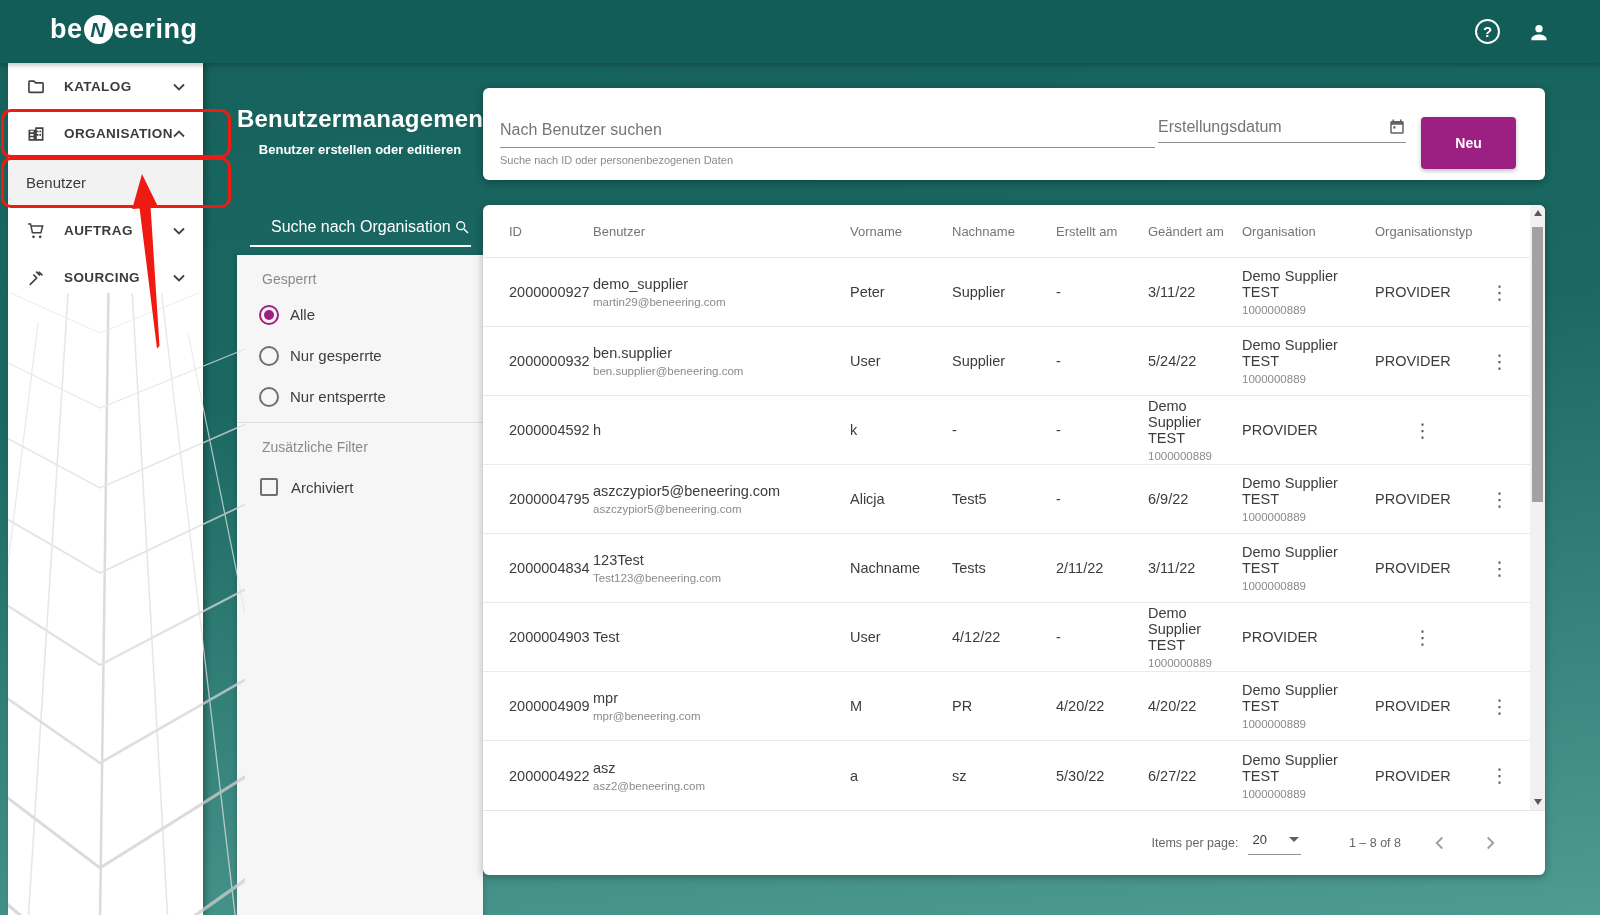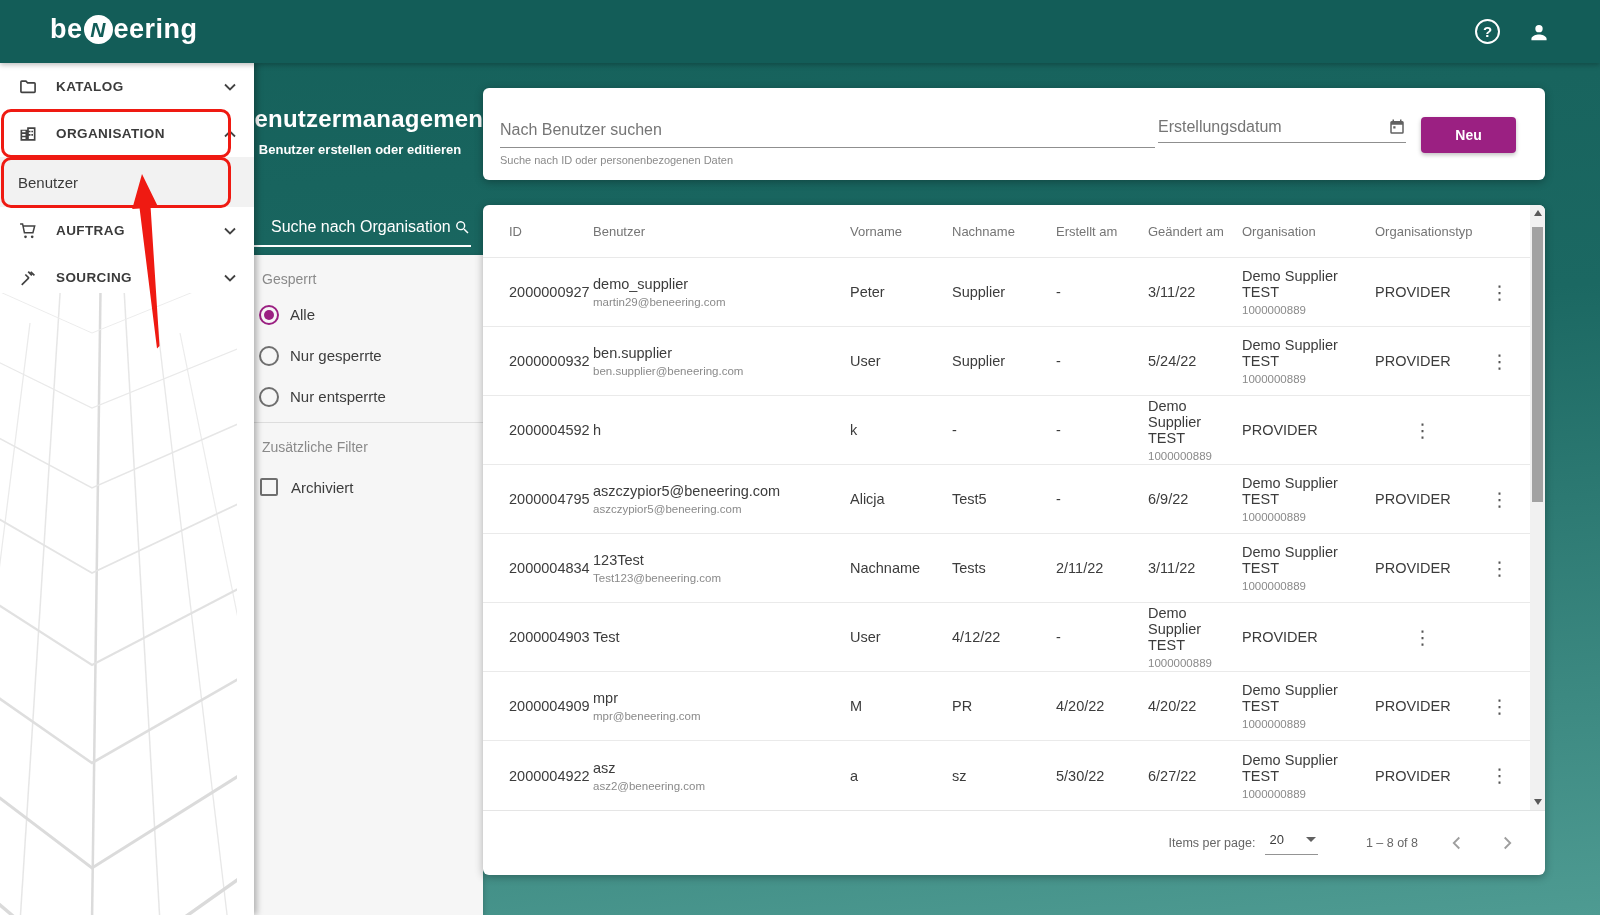--- a/index.html
+++ b/index.html
@@ -13,21 +13,21 @@
   .logo { position:absolute; left:50px; top:14px; color:#fff; font-size:27px; font-weight:600;
           letter-spacing:.5px; display:flex; align-items:center; }
   .logo .n-circle { display:inline-flex; width:29px; height:29px; border-radius:50%;
           background:#fff; color:#135D58; align-items:center; justify-content:center;
           font-style:italic; font-weight:bold; font-size:21px; margin:0 1px; }
   .top-icons { position:absolute; right:48px; top:0; height:63px; display:flex; align-items:center; gap:26px; }
   .help-circle { width:25px; height:25px; border:2px solid #fff; border-radius:50%; color:#fff;
           font-size:15px; font-weight:bold; display:flex; align-items:center; justify-content:center; cursor:pointer; }
 
   
-  .sidebar { position:absolute; left:0; top:63px; width:254px; bottom:0; background:#fff;
+  .sidebar { position:absolute; left:8px; top:63px; width:195px; bottom:0; background:#fff;
              box-shadow:3px 0 6px rgba(0,0,0,.28); z-index:4; }
   .watermark { position:absolute; left:0; top:230px; width:237px; height:630px; opacity:.75; }
   .nav { position:relative; z-index:2; }
   .nav-item { height:47px; display:flex; align-items:center; padding:0 18px; cursor:pointer;
               color:#3b3b3b; font-size:13.5px; font-weight:bold; letter-spacing:.4px; }
   .nav-item .ico { width:22px; height:22px; margin-right:16px; flex:0 0 22px; display:flex; align-items:center; }
   .nav-item .chev { margin-left:auto; }
   .nav-sub { height:50px; display:flex; align-items:center; padding:0 18px; font-size:15px;
              color:#3b3b3b; background:#f2f2f2; cursor:pointer; }
 
@@ -49,21 +49,21 @@
   .user-search { position:absolute; left:17px; top:30px; width:655px; }
   .user-search input { width:100%; border:none; outline:none; border-bottom:1px solid #8f8f8f;
                  font-family:inherit; font-size:16px; color:#3c3c3c; padding:3px 0 8px 0; background:transparent; }
   .user-search input::placeholder, .date-field input::placeholder { color:#757575; }
   .search-hint { position:absolute; left:17px; top:66px; font-size:11px; color:#8a8a8a; }
   .date-field { position:absolute; left:675px; top:30px; width:248px; display:flex; align-items:flex-end;
                 border-bottom:1px solid #8f8f8f; padding-bottom:6px; }
   .date-field input { flex:1; border:none; outline:none; font-family:inherit; font-size:16px;
                 color:#3c3c3c; background:transparent; }
   .date-field .cal { flex:0 0 18px; cursor:pointer; }
-  .neu-btn { position:absolute; right:29px; top:29px; width:95px; height:36px; background:#9B2082;
+  .neu-btn { position:absolute; right:29px; top:29px; width:95px; height:52px; background:#9B2082;
              border:none; border-radius:4px; color:#fff; font-family:inherit; font-weight:bold;
              font-size:14px; cursor:pointer; box-shadow:0 2px 4px rgba(0,0,0,.25); }
 
   
   .org-search { position:absolute; left:13px; top:155px; width:221px; display:flex; align-items:center;
                 border-bottom:2px solid #fff; padding-bottom:9px; z-index:1; }
   .org-search .ph { color:#fff; font-size:16px; flex:1;margin-left:21px; }
   .filter-panel { position:absolute; left:0; top:192px; width:246px; bottom:0; background:#f6f6f6;
                   box-shadow:0 2px 6px rgba(0,0,0,.25); z-index:1; }
   .filter-label { margin:16px 0 0 25px; color:#8a8a8a; font-size:14px; }
@@ -99,21 +99,21 @@
             justify-content:center; cursor:pointer; }
   .vs-up { top:0; } .vs-down { bottom:0; }
   .tri-up { width:0; height:0; border-left:4px solid transparent; border-right:4px solid transparent;
             border-bottom:6px solid #5a5a5a; }
   .tri-down { width:0; height:0; border-left:4px solid transparent; border-right:4px solid transparent;
               border-top:6px solid #5a5a5a; }
   .vs-thumb { position:absolute; left:2px; top:22px; width:11px; height:275px; background:#a2a2a2; cursor:pointer; }
 
   
   .tfoot { position:absolute; left:0; right:0; bottom:0; height:65px; border-top:1px solid #e5e5e5;
-           display:flex; align-items:center; justify-content:flex-end; padding-right:27px;
+           display:flex; align-items:center; justify-content:flex-end; padding-right:44px;
            color:#666; font-size:12.5px; }
   .pp-label { margin-right:10px; }
   .pp-select { display:flex; align-items:center; border-bottom:1px solid #949494; padding:0 2px 7px 4px;
                cursor:pointer; color:#3c3c3c; font-size:13px;text-align:right; }
   .pp-caret { width:0; height:0; border-left:5px solid transparent; border-right:5px solid transparent;
               border-top:5px solid #616161; margin-left:22px; }
   .pp-range { margin-left:48px; color:#666; }
   .pg-btn { margin-left:28px; cursor:default; display:flex; align-items:center; }
 
   svg { display:block; }

